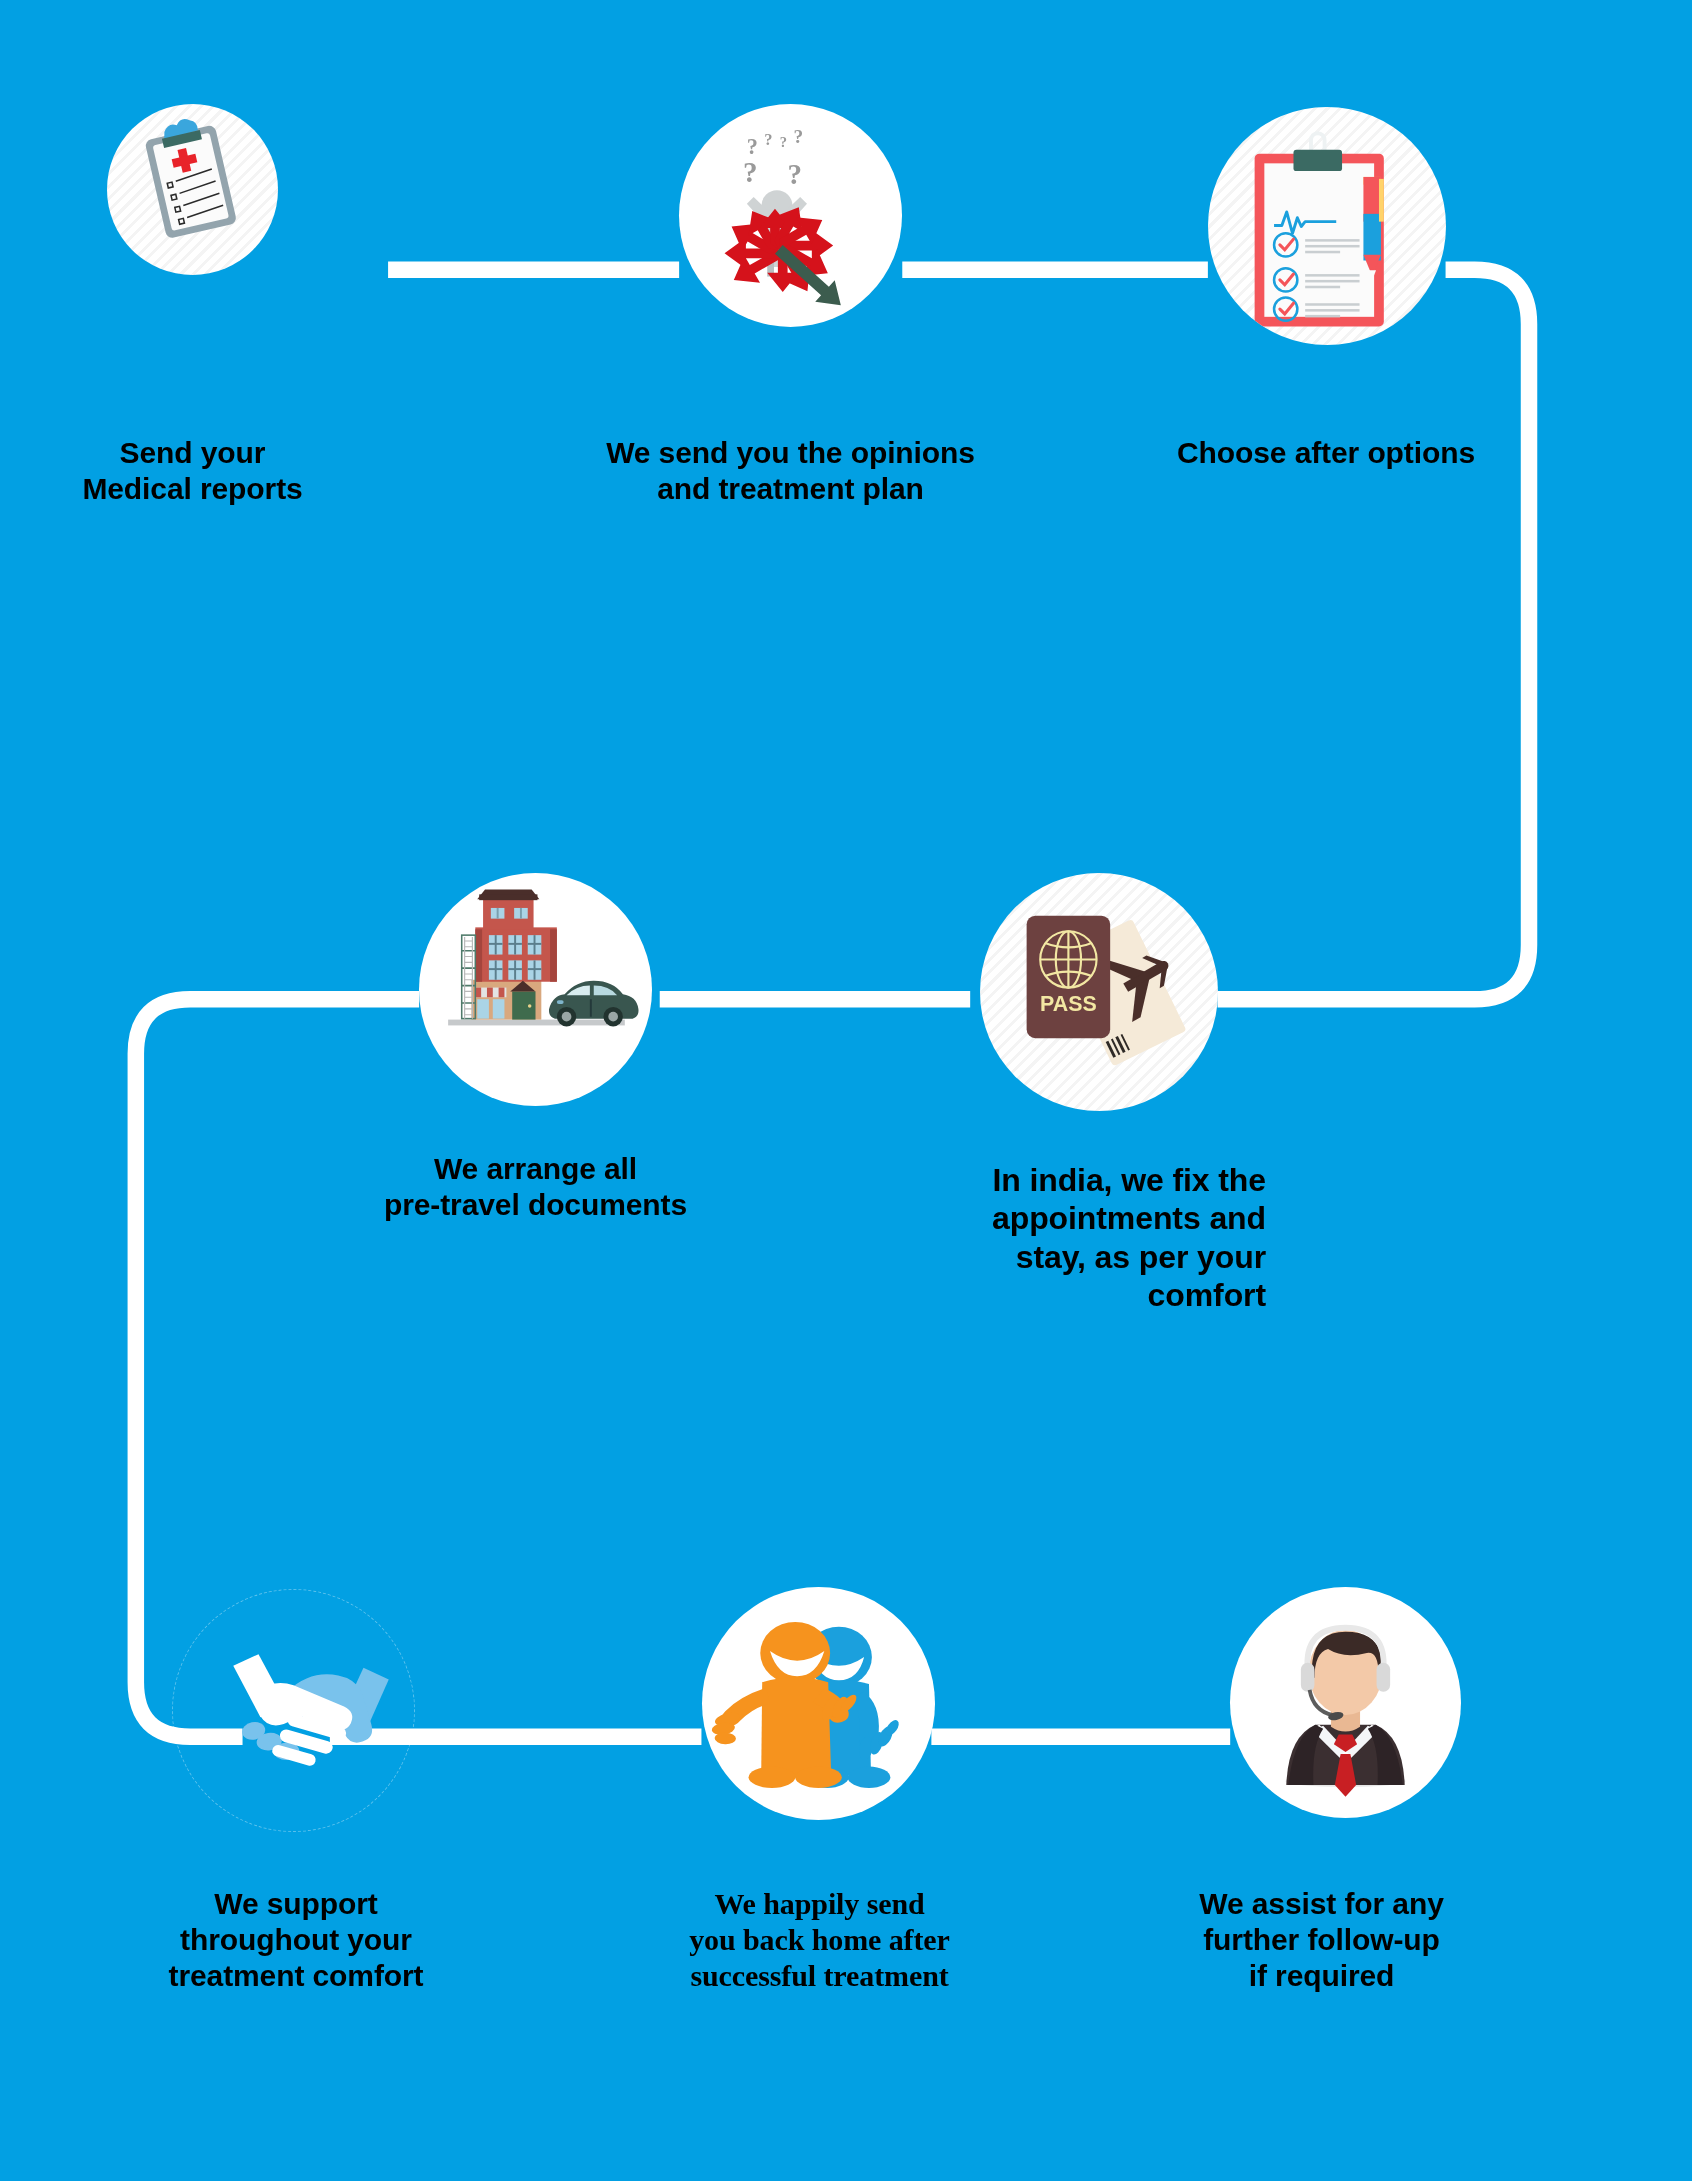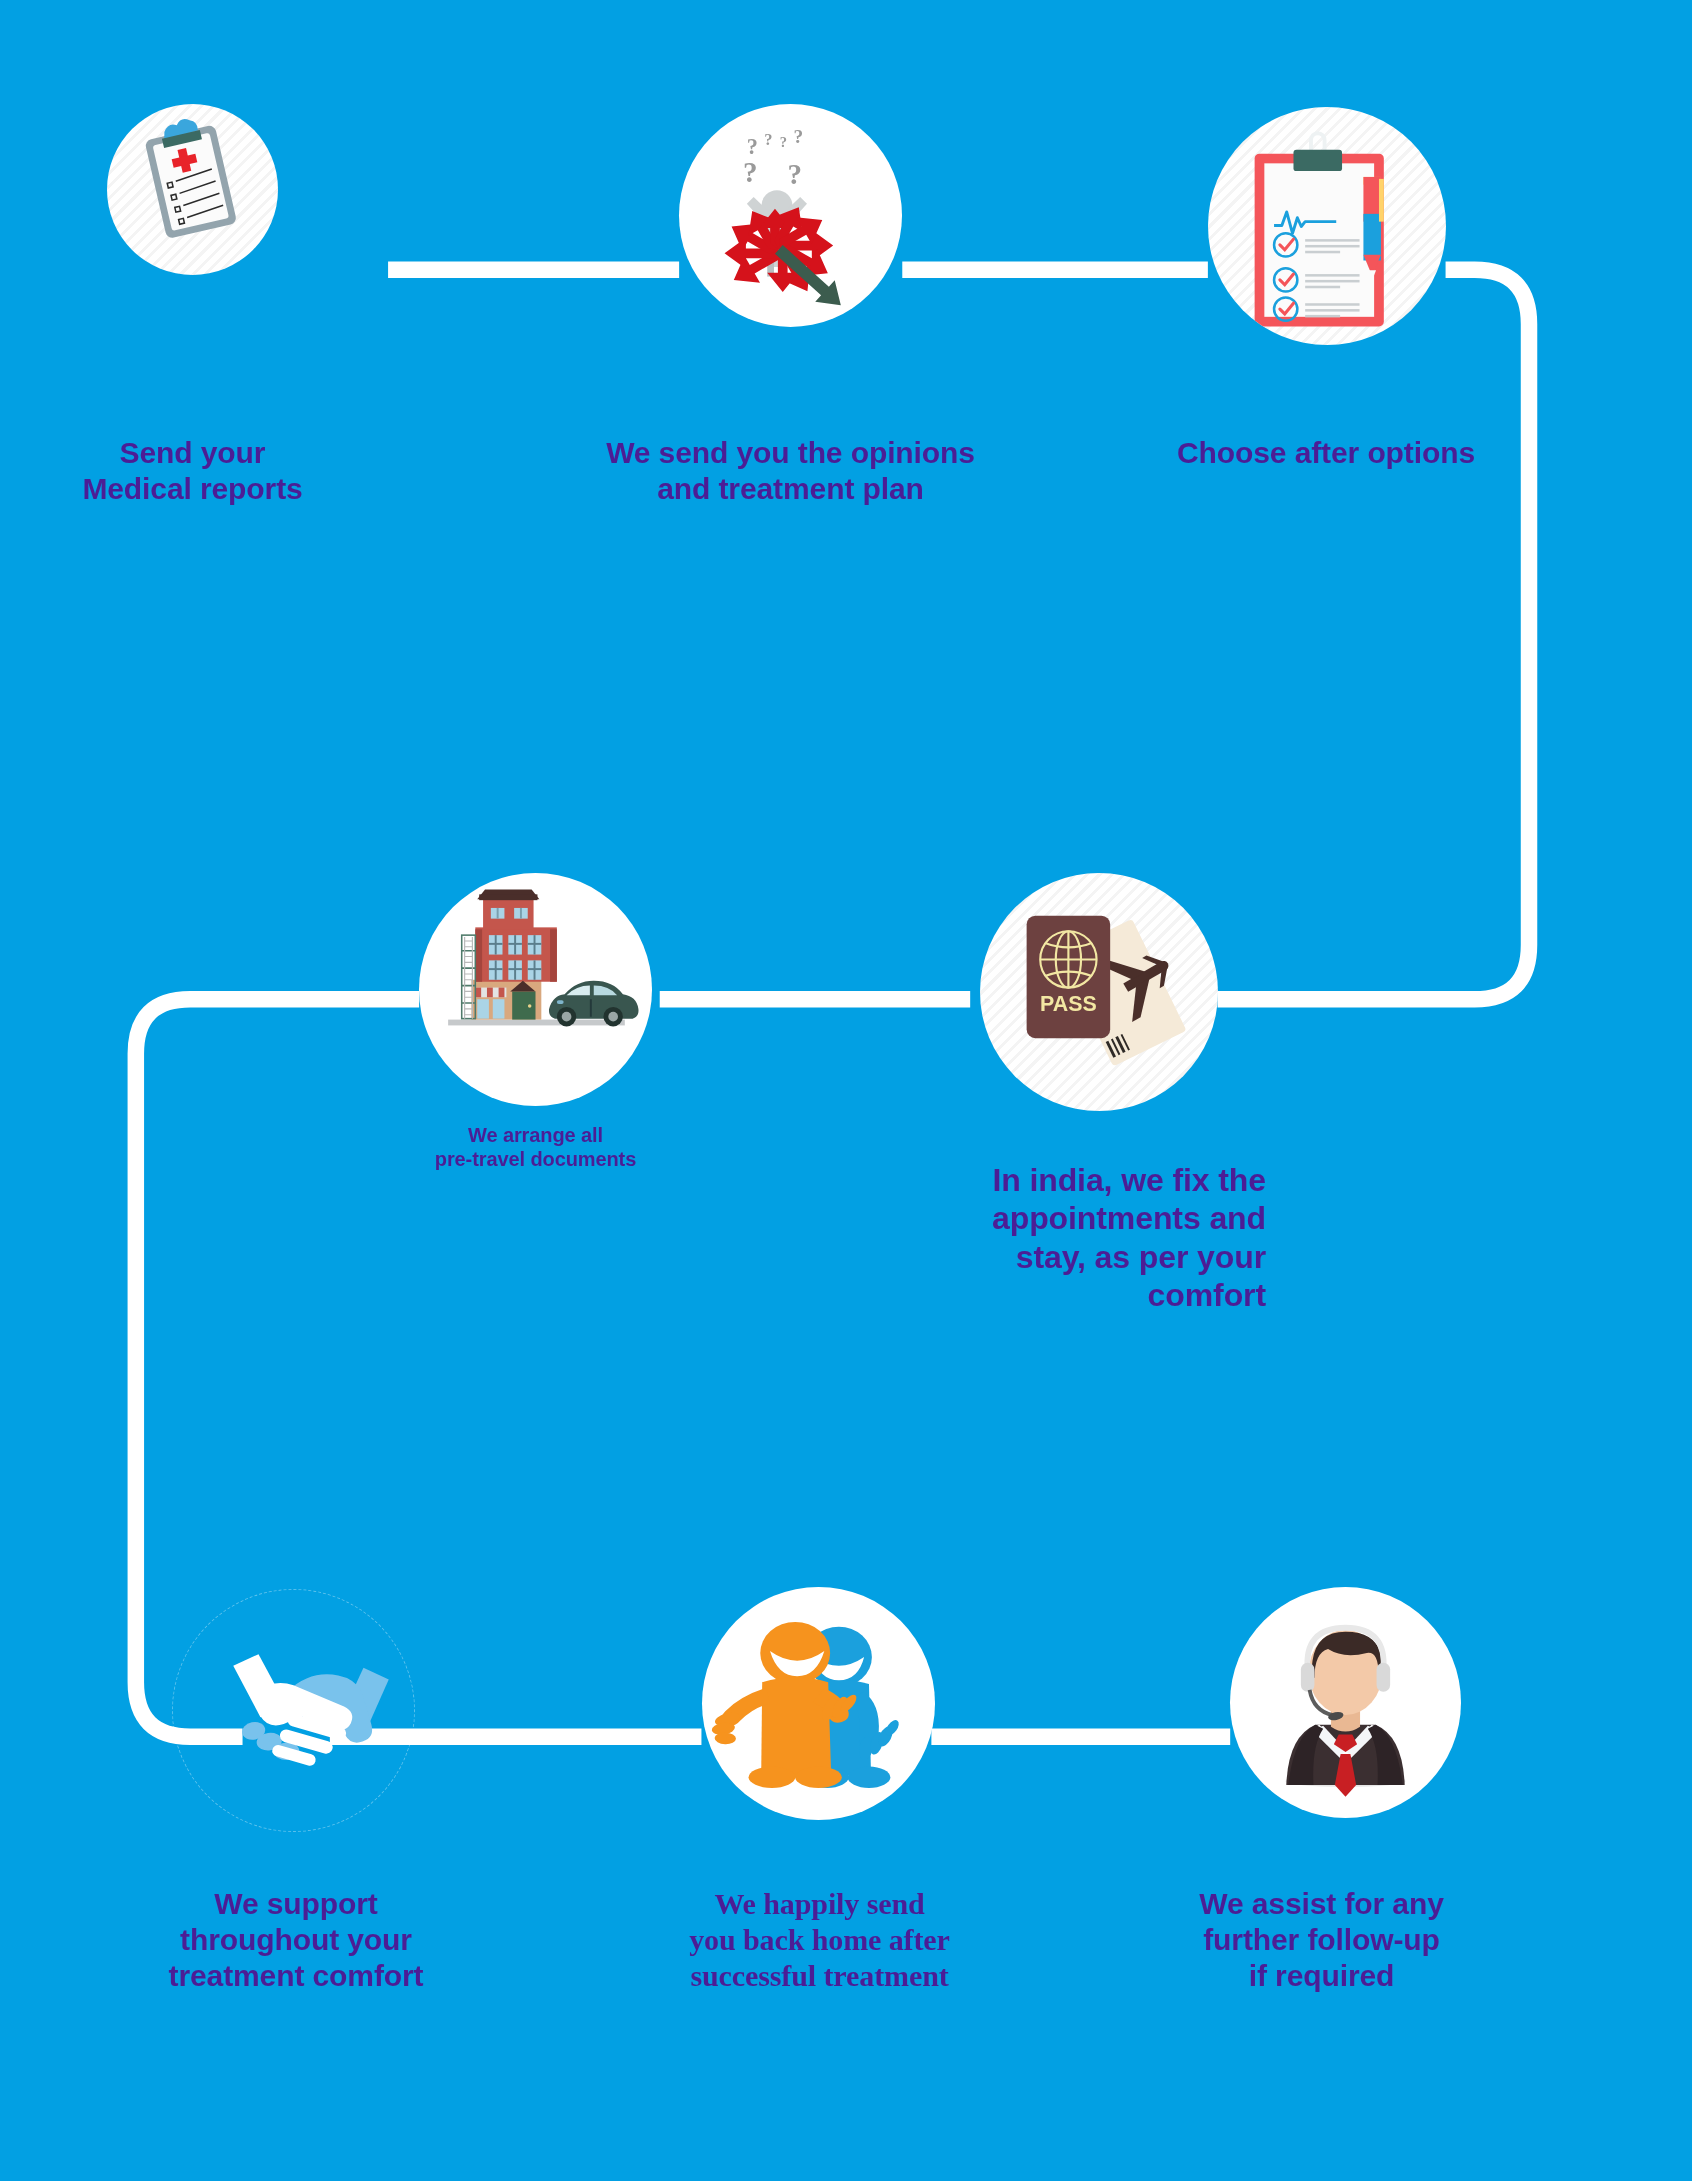--- a/index.html
+++ b/index.html
@@ -26,21 +26,21 @@
   .bubble.hatched{
     background:
       repeating-linear-gradient(135deg,#ffffff 0 5.8px,#f4f4f4 5.8px 8.7px);
   }
   .bubble.plain{background:#ffffff;}
   .bubble.naked{background:transparent;border:1px dashed rgba(255,255,255,.35);}
   .bubble svg{display:block;width:100%;height:100%;}
 
   .caption{
     position:absolute;
-    color:#4c1d95;
+    color:#000000;
     font-weight:700;
     text-align:center;
     line-height:1.20;
     letter-spacing:-0.1px;
     white-space:pre-line;
   }
 </style>
 </head>
 <body style="background: rgb(2, 160, 227);">
 
@@ -308,21 +308,21 @@
           <path d="M180 116 q16 0 24 10 l-24 0 z" fill="#b8d9e0"></path>
           <rect x="176" y="130" width="2" height="18" fill="#24393a"></rect>
           <circle cx="152" cy="148" r="10" fill="#22332f"></circle>
             <circle cx="152" cy="148" r="5" fill="#9aa6a5"></circle>
           <circle cx="200" cy="148" r="10" fill="#22332f"></circle>
             <circle cx="200" cy="148" r="5" fill="#9aa6a5"></circle>
           <rect x="142" y="131" width="7" height="4" rx="2" fill="#7fb5cc"></rect>
         </g>
       </svg>
     </div>
-    <div class="caption" style="left:320px;top:1123px;width:431px;font-size:20px;">We arrange all
+    <div class="caption" style="left:320px;top:1151px;width:431px;font-size:30px;">We arrange all
 pre-travel documents</div>
   </div>
 
   <div class="step">
     <div class="bubble hatched" style="left:980px;top:873px;width:238px;height:238px;">
       <svg viewBox="0 0 245 245">
 
         <g transform="rotate(-26 150 125)">
           <rect x="106" y="58" width="84" height="128" rx="4" fill="#f5ead8"></rect>
           <g fill="#2f2a26">

